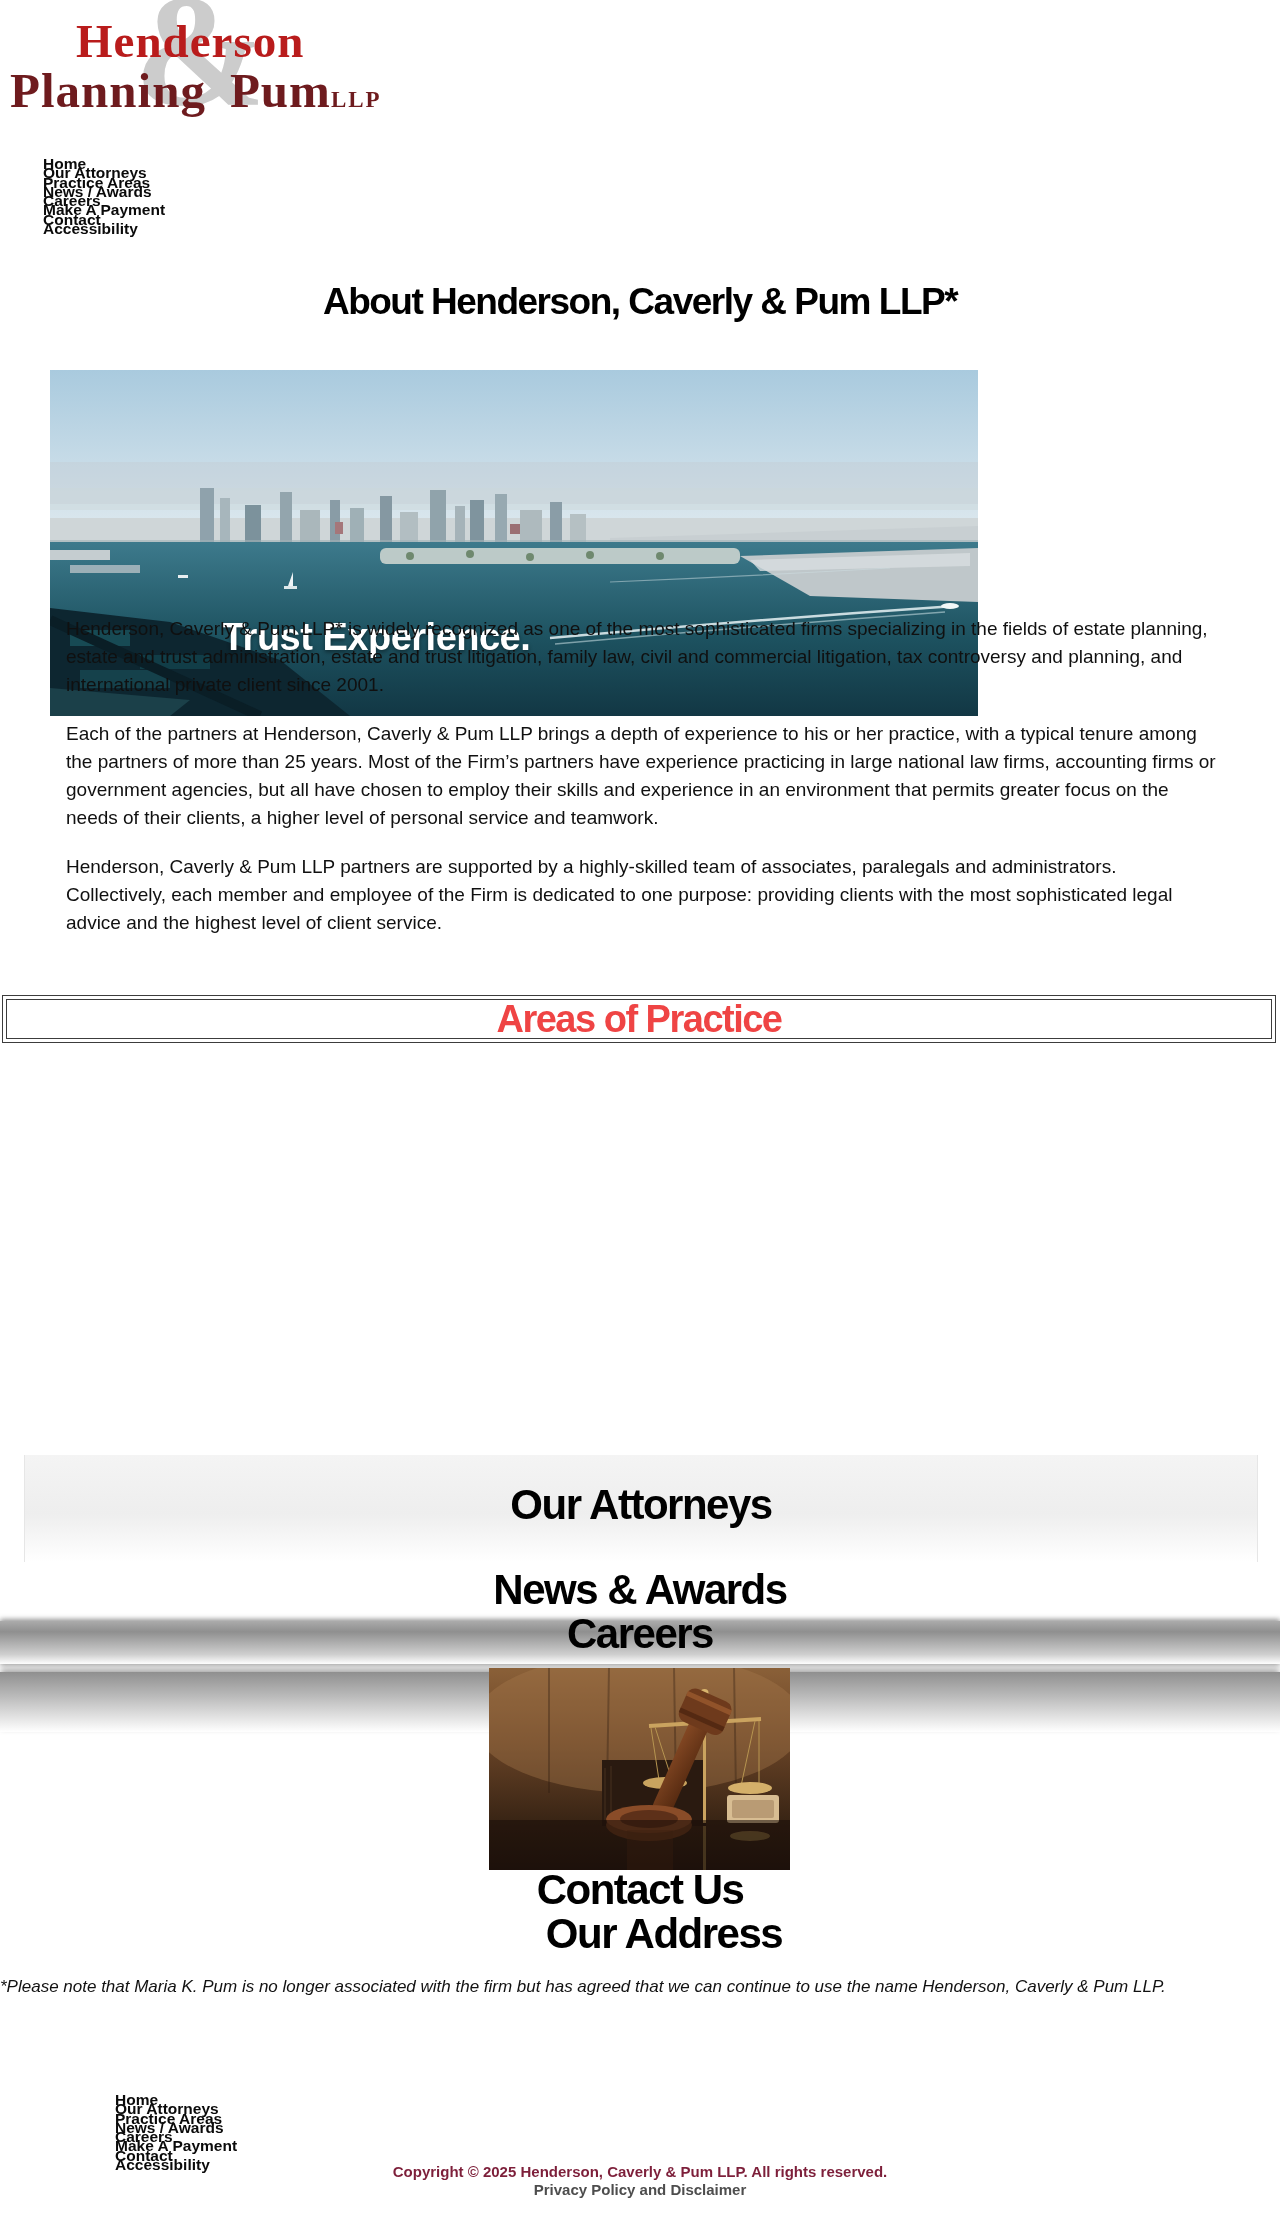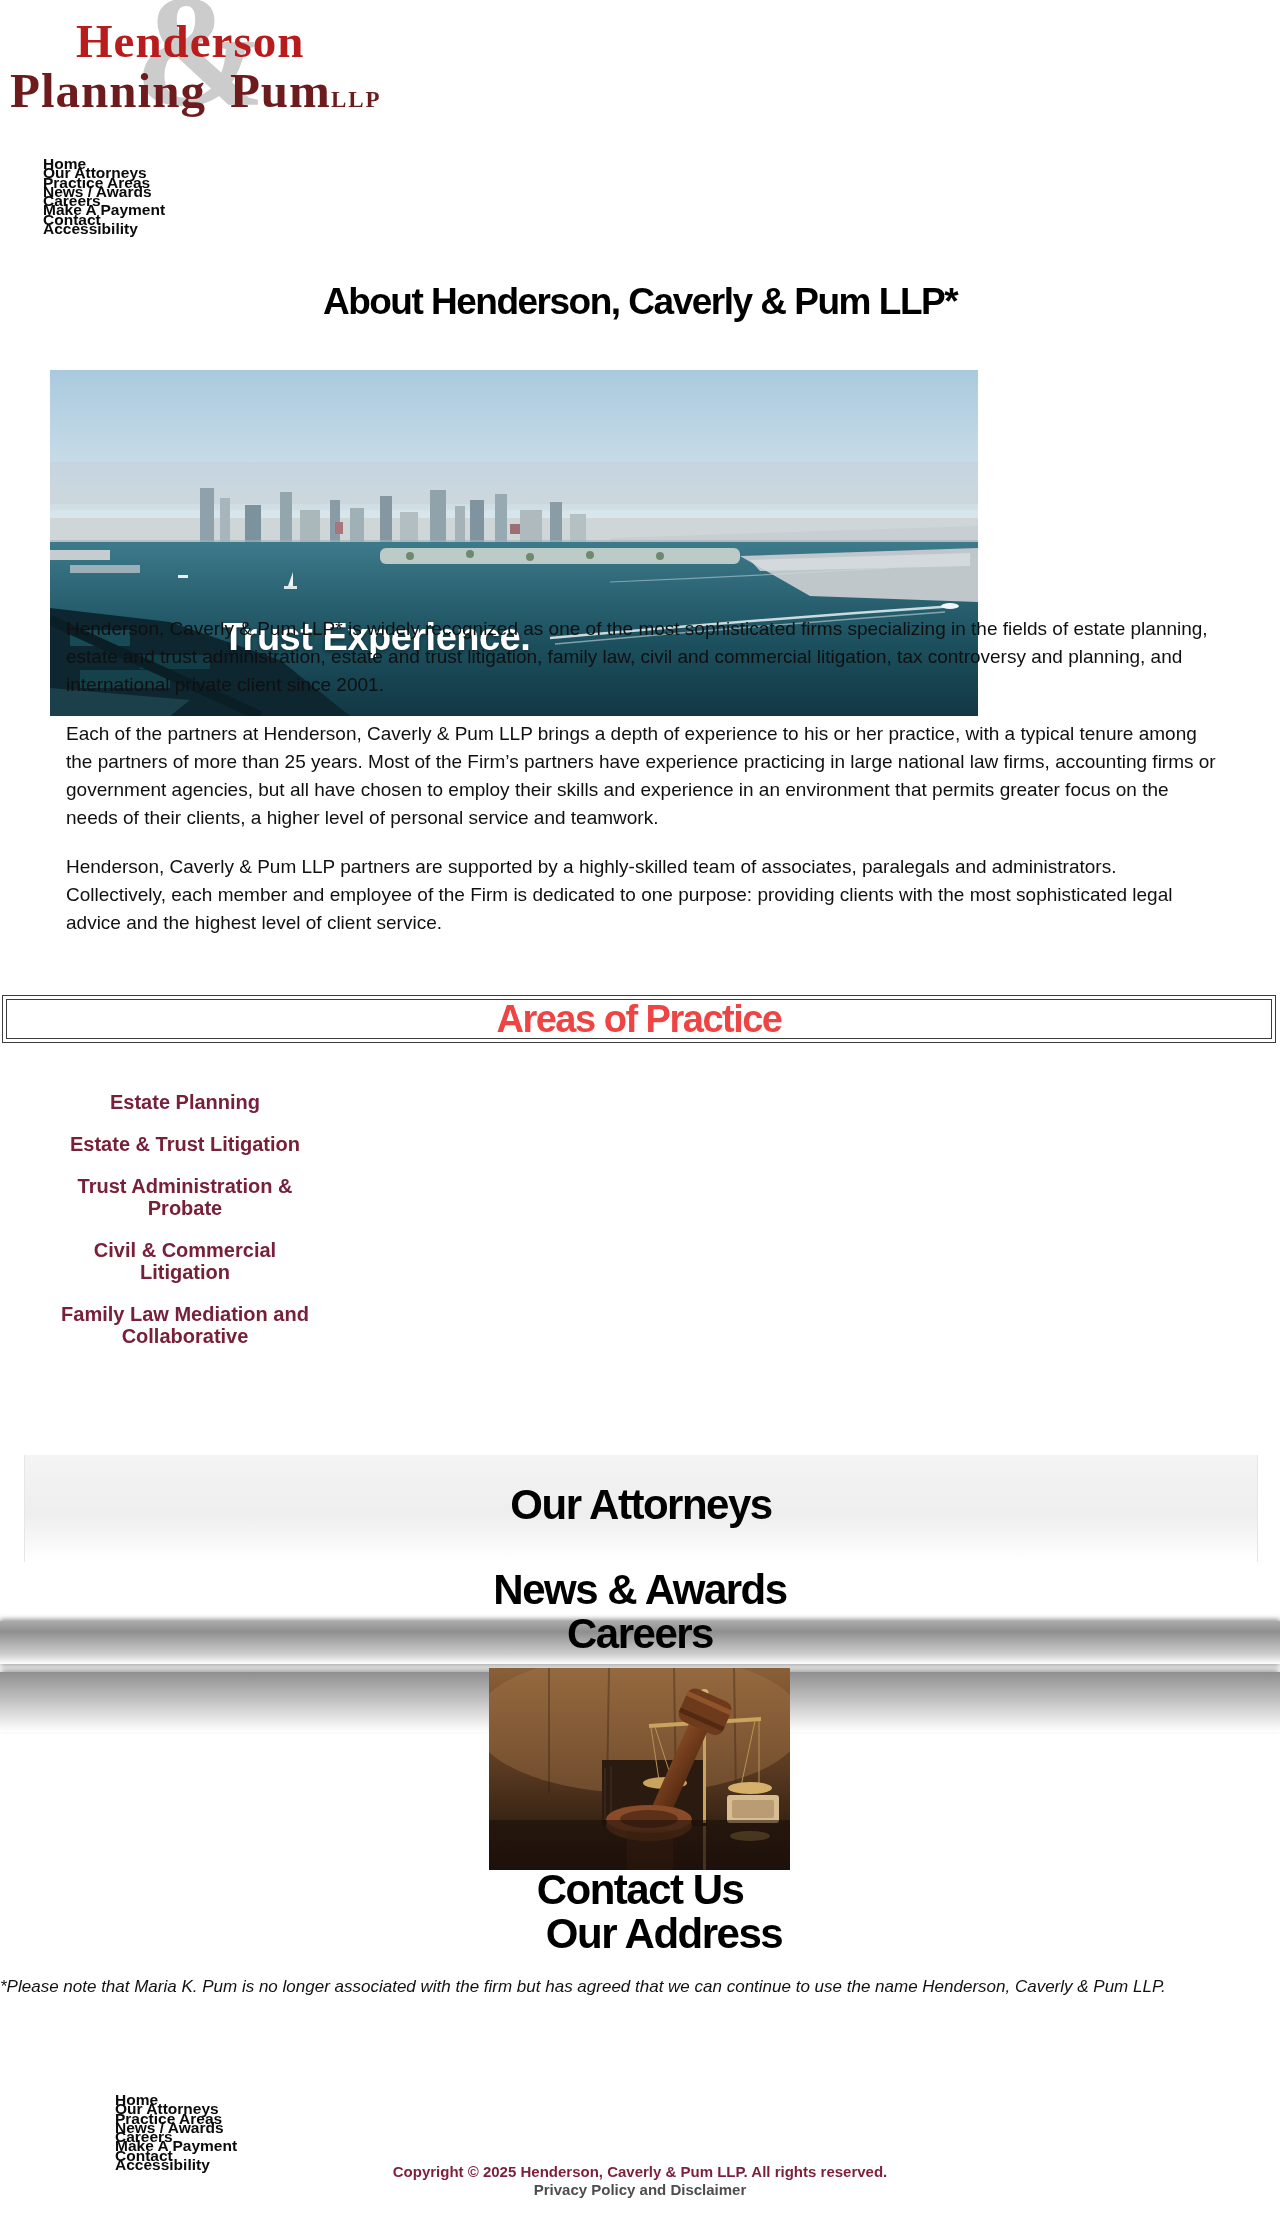--- a/index.html
+++ b/index.html
@@ -183,28 +183,20 @@
       <p>Each of the partners at Henderson, Caverly &amp; Pum LLP brings a depth of experience to his or her practice, with a typical tenure among the partners of more than 25 years.  Most of the Firm’s partners have experience practicing in large national law firms, accounting firms or government agencies, but all have chosen to employ their skills and experience in an environment that permits greater focus on the needs of their clients, a higher level of personal service and teamwork.</p>
       <p>Henderson, Caverly &amp; Pum LLP partners are supported by a highly-skilled team of associates, paralegals and administrators.  Collectively, each member and employee of the Firm is dedicated to one purpose:  providing clients with the most sophisticated legal advice and the highest level of client service.</p>
     </div>
 
   <div id="areas-box">
     <div class="inner">
       <h2>Areas of Practice</h2>
     </div>
   </div>
 
-  <ul id="areas-list">
-
-  <li>Estate Planning</li>
-      <li>Estate &amp; Trust Litigation</li>
-      <li>Trust Administration &amp; Probate</li>
-      <li>Civil &amp; Commercial Litigation</li>
-      <li>Family Law Mediation and Collaborative</li>
-    </ul>
 
   <div id="attorneys-band">
     <h2 id="attorneys-heading">Our Attorneys</h2>
   </div>
 
   <h2 class="h1" id="news-heading">News &amp; Awards</h2>
 
   <div id="careers-band"></div>
   <h2 class="h1" id="careers-heading">Careers</h2>
 

